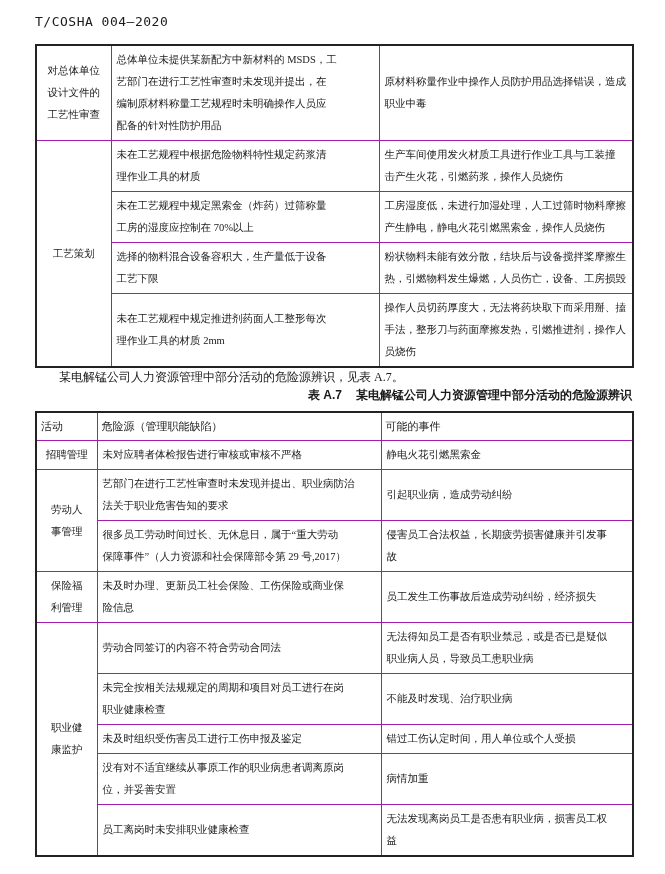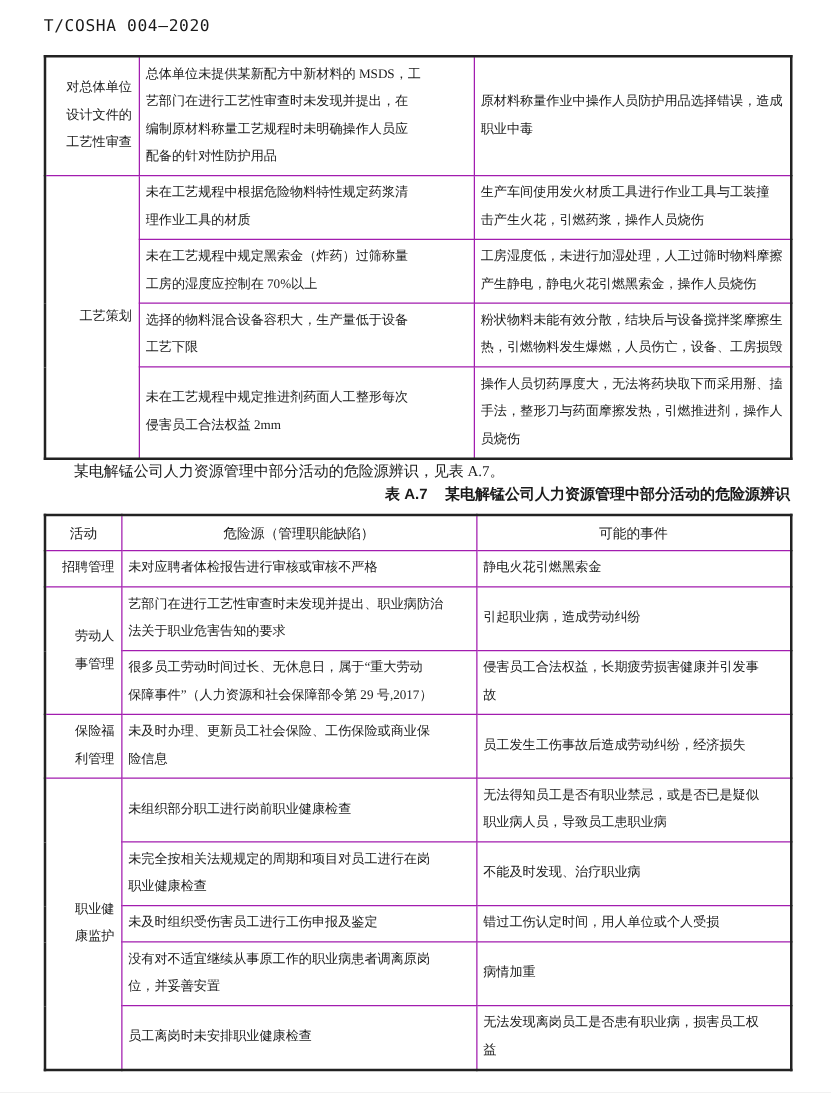--- a/index.html
+++ b/index.html
@@ -14,23 +14,23 @@
   }
   table.doc-table {
     border-collapse:collapse; width:597px; table-layout:fixed;
     border:2px solid #222;
   }
   table.doc-table td, table.doc-table th { border:1px solid #a21caf; }
   table.doc-table td {
     font-size:10.5px; line-height:22px; padding:3px 5px;
     vertical-align:middle; white-space:pre-line; word-break:keep-all;
   }
-  td.col-activity { text-align:right; padding:3px 2px; line-height:22px; }
+  td.col-activity { text-align:center; padding:3px 2px; line-height:22px; }
   table.doc-table th {
-    font-size:11px; font-weight:normal; text-align:center;
+    font-size:11px; font-weight:normal; text-align:left;
     height:27px; padding:0 4px;
   }
   .section-heading {
     font-family:"Liberation Sans","DejaVu Sans",sans-serif;
     font-weight:bold; font-size:12.5px; margin:17px 0 12px 0;
   }
   .section-heading .sec-num { margin-right:16px; letter-spacing:1px; }
   .body-para {
     font-size:12px; text-indent:2em; margin:0 0 1px 0; line-height:18px;
   }
@@ -79,21 +79,21 @@
 产生静电，静电火花引燃黑索金，操作人员烧伤</td>
         </tr>
         <tr>
           <td>选择的物料混合设备容积大，生产量低于设备
 工艺下限</td>
           <td>粉状物料未能有效分散，结块后与设备搅拌桨摩擦生
 热，引燃物料发生爆燃，人员伤亡，设备、工房损毁</td>
         </tr>
         <tr>
           <td>未在工艺规程中规定推进剂药面人工整形每次
-侵害员工合法权益 2mm</td>
+理作业工具的材质 2mm</td>
           <td>操作人员切药厚度大，无法将药块取下而采用掰、搕
 手法，整形刀与药面摩擦发热，引燃推进剂，操作人
 员烧伤</td>
         </tr>
       </tbody>
   </table>
 
 
   <p class="body-para">某电解锰公司人力资源管理中部分活动的危险源辨识，见表 A.7。</p>
 
@@ -136,21 +136,21 @@
         <tr>
           <td rowspan="1" class="col-activity">保险福
 利管理</td>
           <td>未及时办理、更新员工社会保险、工伤保险或商业保
 险信息</td>
           <td>员工发生工伤事故后造成劳动纠纷，经济损失</td>
         </tr>
         <tr>
           <td rowspan="5" class="col-activity">职业健
 康监护</td>
-          <td>未组织部分职工进行岗前职业健康检查</td>
+          <td>劳动合同签订的内容不符合劳动合同法</td>
           <td>无法得知员工是否有职业禁忌，或是否已是疑似
 职业病人员，导致员工患职业病</td>
         </tr>
         <tr>
           <td>未完全按相关法规规定的周期和项目对员工进行在岗
 职业健康检查</td>
           <td>不能及时发现、治疗职业病</td>
         </tr>
         <tr>
           <td>未及时组织受伤害员工进行工伤申报及鉴定</td>

